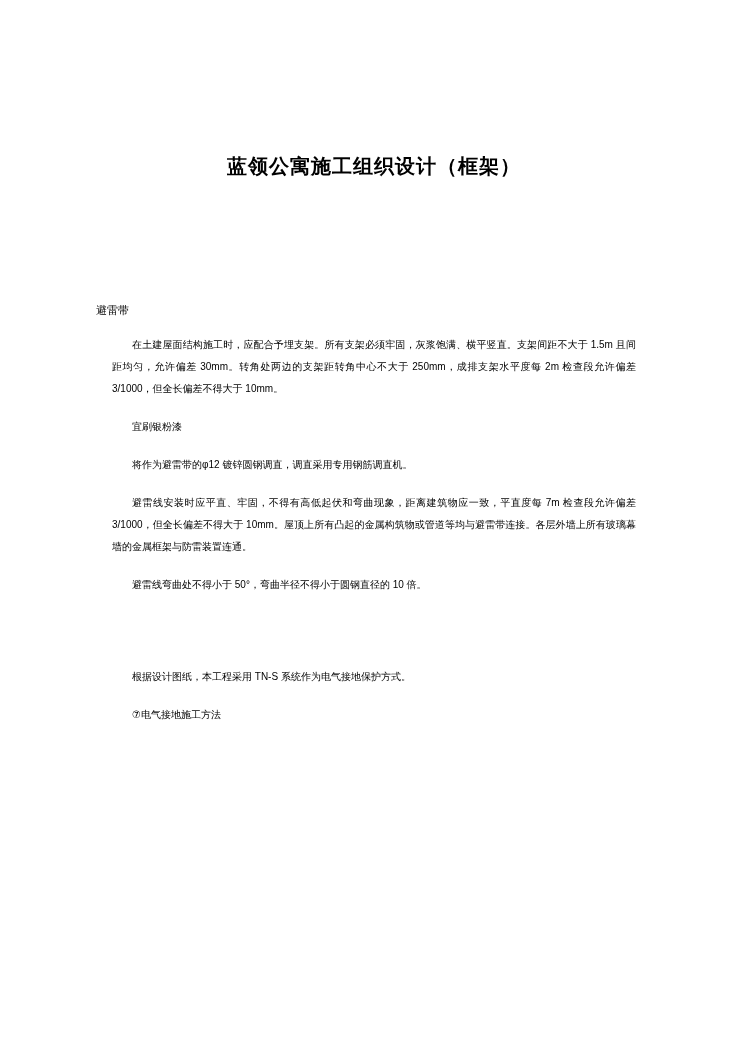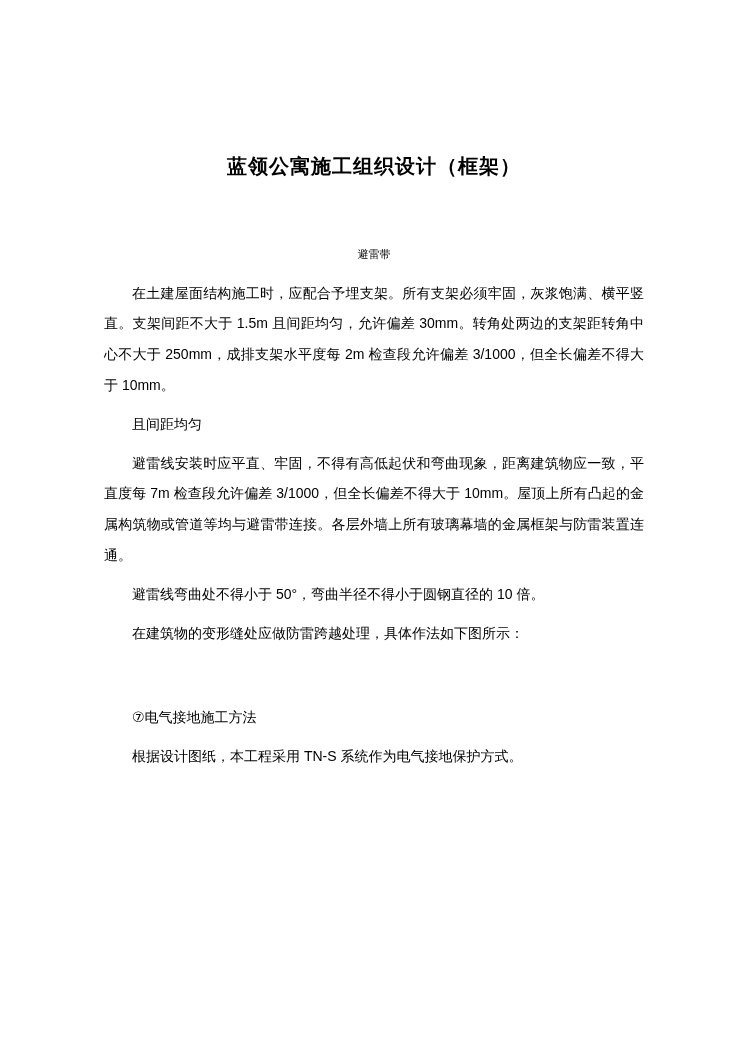--- a/index.html
+++ b/index.html
@@ -26,56 +26,55 @@
   }
   .doc-title {
     text-align: center;
     font-size: 20px;
     font-weight: bold;
     letter-spacing: 1px;
     margin-top: 150px;
     line-height: 1.6;
   }
   .section-label {
-    text-align: center;
     font-size: 11px;
-    margin-top: 64px;
+    margin-top: 120px;
     line-height: 1.6;
     color: #000;
   }
   p.body-text {
-    font-size: 14px;
+    font-size: 10px;
     line-height: 2.2;
     text-align: justify;
     text-justify: inter-ideograph;
-    margin: 8px;
+    margin: 16px;
     text-indent: 2em;
   }
   p.first-para {
     margin-top: 14px;
   }
   .gap-figure {
     height: 38px;
   }
 </style>
 </head>
 <body>
 
 <div class="page">
   <div class="content">
 
     <div class="doc-title">蓝领公寓施工组织设计（框架）</div>
 
     <div class="section-label">避雷带</div>
 
     <p class="body-text first-para">在土建屋面结构施工时，应配合予埋支架。所有支架必须牢固，灰浆饱满、横平竖直。支架间距不大于 1.5m 且间距均匀，允许偏差 30mm。转角处两边的支架距转角中心不大于 250mm，成排支架水平度每 2m 检查段允许偏差 3/1000，但全长偏差不得大于 10mm。</p>
-    <p class="body-text">且间距均匀</p>
+    <p class="body-text">宜刷银粉漆</p>
+    <p class="body-text">将作为避雷带的φ12 镀锌圆钢调直，调直采用专用钢筋调直机。</p>
     <p class="body-text">避雷线安装时应平直、牢固，不得有高低起伏和弯曲现象，距离建筑物应一致，平直度每 7m 检查段允许偏差 3/1000，但全长偏差不得大于 10mm。屋顶上所有凸起的金属构筑物或管道等均与避雷带连接。各层外墙上所有玻璃幕墙的金属框架与防雷装置连通。</p>
     <p class="body-text">避雷线弯曲处不得小于 50°，弯曲半径不得小于圆钢直径的 10 倍。</p>
-    <p class="body-text">在建筑物的变形缝处应做防雷跨越处理，具体作法如下图所示：</p>
 
     <div class="gap-figure"></div>
 
+    <p class="body-text">根据设计图纸，本工程采用 TN-S 系统作为电气接地保护方式。</p>
     <p class="body-text">⑦电气接地施工方法</p>
-    <p class="body-text">根据设计图纸，本工程采用 TN-S 系统作为电气接地保护方式。</p>
 
   </div>
 </div>
 
 </body></html>

